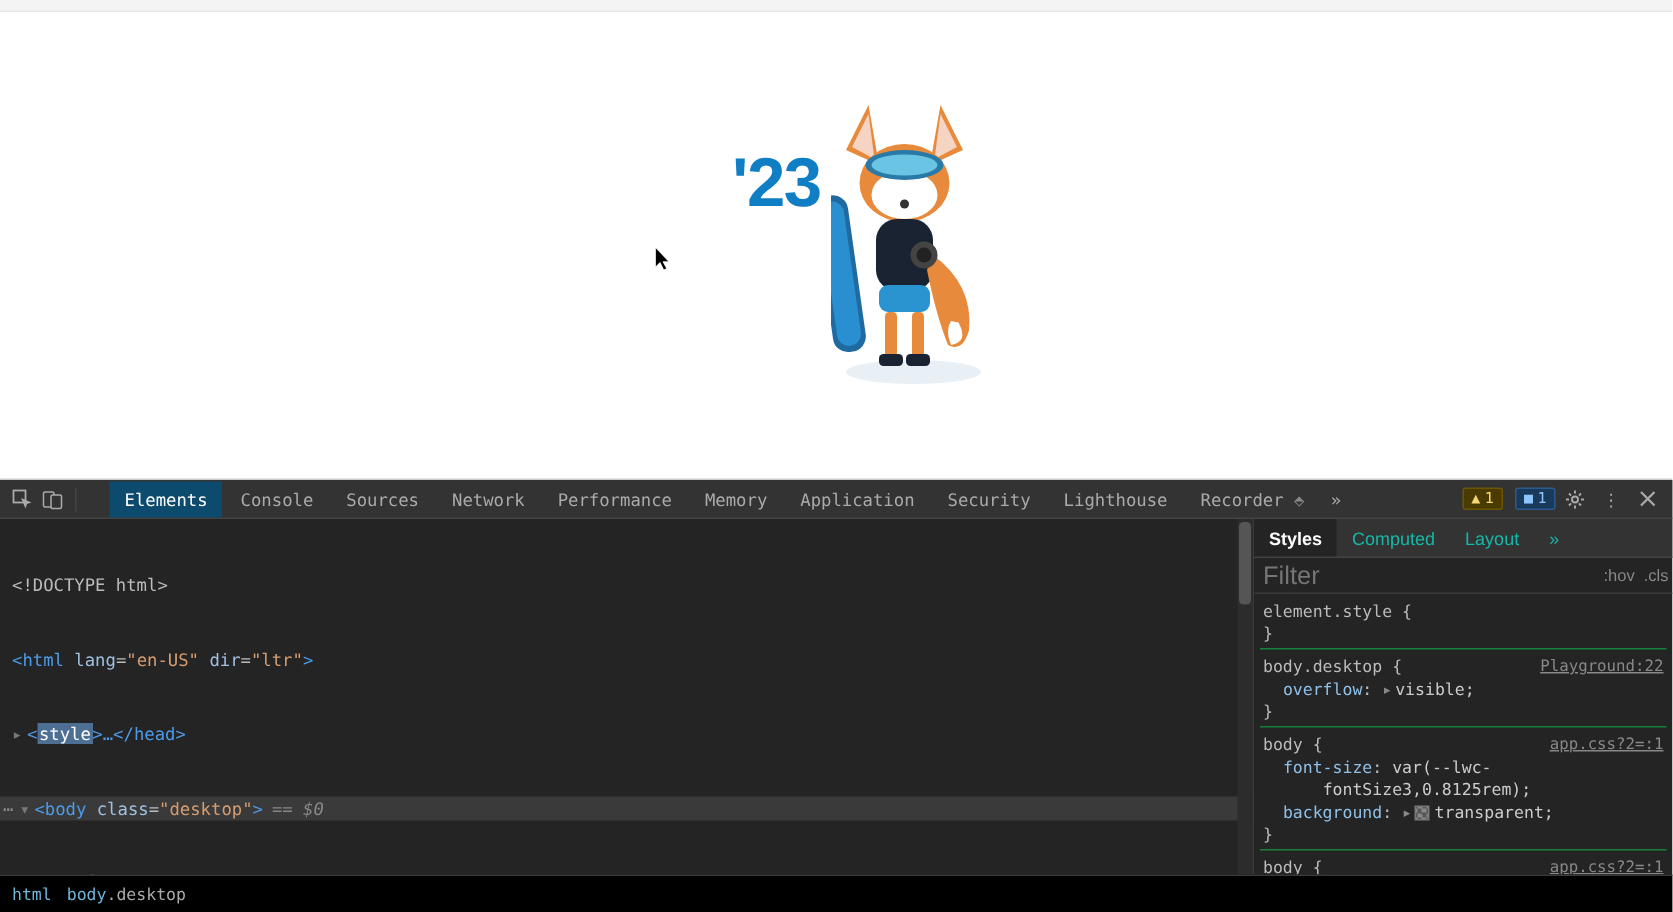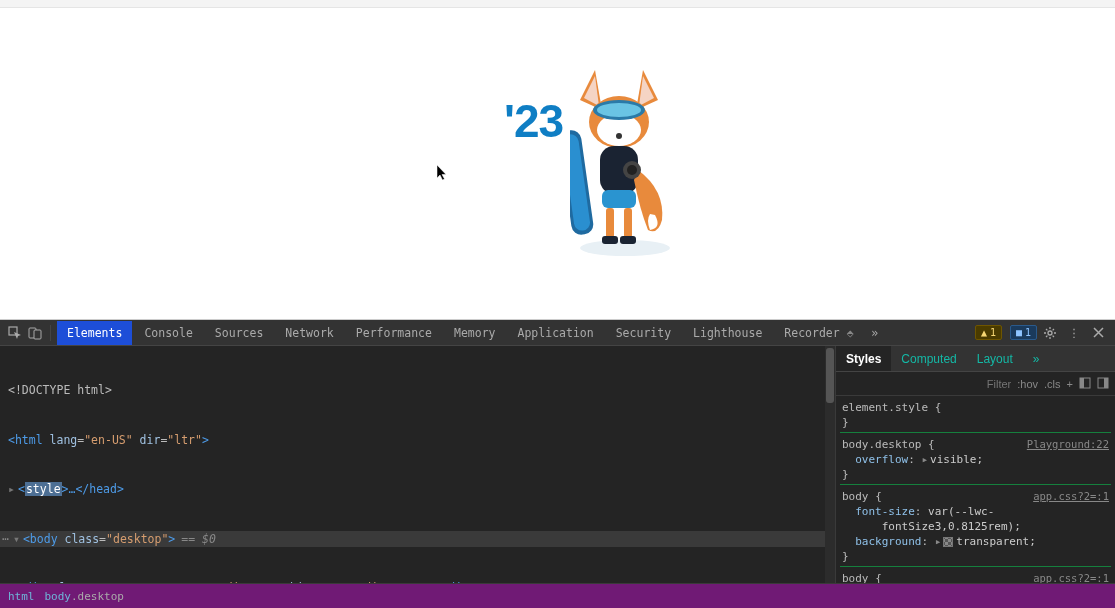--- a/index.html
+++ b/index.html
@@ -1,28 +1,28 @@
 <!DOCTYPE html>
 <html><head>
 <meta charset="utf-8">
 <style>
 * { box-sizing: border-box; margin: 0; padding: 0; }
 html, body { width: 1115px; height: 608px; overflow: hidden; font-family: "Helvetica Neue", Arial, sans-serif; }
 .viewport { background: #fff; width: 100%; height: 320px; position: relative; border-bottom: 1px solid #ccc; }
-.mascot { position: absolute; left: 504px; top: 70px; width: 180px; height: 200px; text-align: center; }
+.mascot { position: absolute; left: 488px; top: 70px; width: 180px; height: 200px; text-align: center; }
 .year { position: absolute; left: 0; top: 24px; font-size: 46px; font-weight: 600; color: #0f7ec4; letter-spacing: -1px; }
 .fox { position: absolute; left: 66px; top: 0; }
 .cursor { position: absolute; left: 437px; top: 165px; font-size: 14px; color: #000; }
 .tabs-dim { position: absolute; top: 0; left: 0; right: 0; height: 8px; background: #f4f4f4; border-bottom: 1px solid #e5e5e5; }
 
 .devtools { width: 100%; height: 288px; background: #242424; color: #c0c0c0; font-family: Menlo, Consolas, monospace; font-size: 11.5px; display: flex; flex-direction: column; }
 .dt-toolbar { height: 26px; background: #333; border-bottom: 1px solid #444; display: flex; align-items: center; padding: 0 6px; gap: 2px; }
 .dt-ico { width: 18px; height: 18px; display: flex; align-items: center; justify-content: center; color: #aaa; }
 .dt-tab { padding: 5px 10px; color: #aaa; cursor: default; }
-.dt-tab.active { color: #fff; background: #1d4ed8; }
+.dt-tab.active { color: #fff; background: #0c4a6e; margin-left: 16px; }
 .dt-toolbar .spacer { flex: 1; }
 .badge { display: inline-flex; align-items: center; gap: 3px; padding: 1px 5px; border-radius: 2px; font-size: 10px; }
 .badge.warn { background: #4a3b00; color: #f7d774; border: 1px solid #6e5500; }
 .badge.info { background: #1a3a5c; color: #8fc5ff; border: 1px solid #2a5a8c; }
 .dt-gear, .dt-dots, .dt-close { width: 16px; height: 16px; display:flex; align-items:center; justify-content:center; color:#aaa; margin: 0 3px; }
 
 .dt-main { flex: 1; display: flex; min-height: 0; }
 .elements { flex: 1; overflow: hidden; position: relative; }
 .dom-lines { padding: 3px 0; line-height: 16.5px; white-space: pre; font-size: 11.5px; overflow: hidden; }
 .dom-lines .ln { padding-left: 8px; }
@@ -34,29 +34,29 @@
 .ellip { letter-spacing: 1px; }
 .sel-ann { color: #888; margin-left: 6px; font-style: italic; }
 .scroll-v { position: absolute; right: 0; top: 0; bottom: 0; width: 10px; background: #2c2c2c; }
 .scroll-thumb { position: absolute; right: 1px; top: 2px; width: 8px; height: 55px; background: #555; border-radius: 3px; }
 
 .styles-panel { width: 280px; border-left: 1px solid #3a3a3a; display: flex; flex-direction: column; min-height: 0; }
 .sp-tabs { height: 26px; background: #333; display: flex; align-items: center; border-bottom: 1px solid #444; }
 .sp-tab { padding: 0 10px; height: 100%; display:flex; align-items:center; color: #14b8a6; font-family: "Helvetica Neue", Arial, sans-serif; font-size: 12px; }
 .sp-tab.active { background: #242424; color: #fff; font-weight: bold; }
 .sp-filter { height: 24px; border-bottom: 1px solid #3a3a3a; display:flex; align-items:center; padding: 0 6px; gap: 6px; font-family: "Helvetica Neue", Arial, sans-serif; font-size: 11px; color: #888; }
-.sp-filter input { flex:1; background: transparent; border: none; color: #ccc; font-size: 11px; outline: none; text-align: right; }
+.sp-filter input { flex:1; background: transparent; border: none; color: #ccc; font-size: 17px; outline: none; }
 .sp-body { flex:1; overflow: hidden; font-size: 11px; padding: 2px 4px; line-height: 15px; }
 .rule { border-bottom: 1px solid #15803d; padding: 2px 2px; margin-bottom: 2px; }
 .rule-head { display:flex; justify-content: space-between; }
 .rule-src { color: #888; text-decoration: underline; font-size: 10.5px; }
 .prop-n { color: #8fc0e8; } .prop-v { color: #ccc; } .swatch-t { display: inline-block; width: 10px; height: 10px; border: 1px solid #777; background: repeating-conic-gradient(#888 0 25%, #555 0 50%) 50%/6px 6px; vertical-align: middle; margin-right: 3px; }
 .tri { color: #888; margin-right: 2px; }
 
-.breadcrumb { height: 22px; background: #701a75; border-top: 1px solid #3a3a3a; display:flex; align-items:center; padding: 12px 8px; font-size: 11px; gap: 10px; }
+.breadcrumb { height: 22px; background: #000000; border-top: 1px solid #3a3a3a; display:flex; align-items:center; padding: 12px 8px; font-size: 11px; gap: 10px; }
 .crumb { color: #6eb5d8; }
 .crumb .cls { color: #aaa; }
 </style>
 </head>
 <body>
 
 <div class="viewport">
   <div class="tabs-dim"></div>
   <div class="mascot">
     <div class="year">'23</div>

